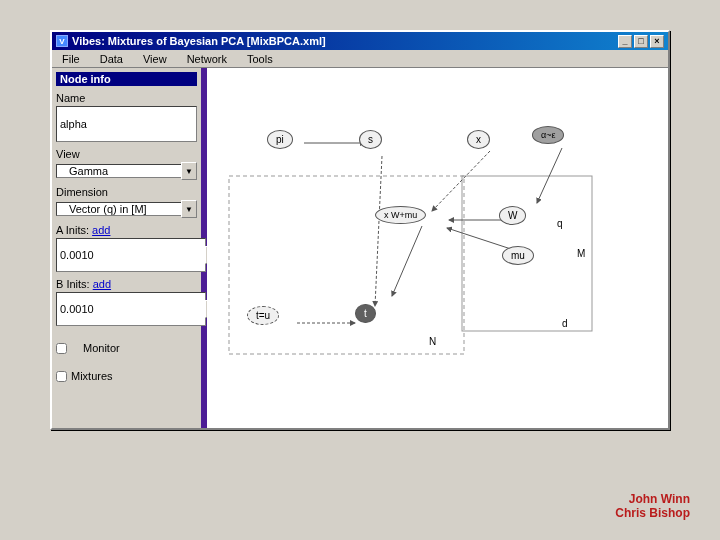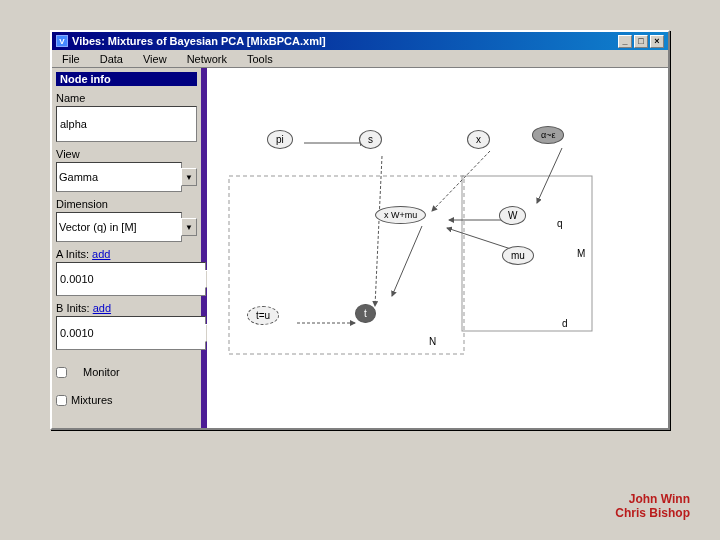--- a/index.html
+++ b/index.html
@@ -150,28 +150,28 @@
     }
 
     .select-wrapper {
       display: flex;
       align-items: center;
       width: 100%;
     }
 
     .select-input {
       flex: 1;
-      height: 30px;
+      height: 14px;
       background: white;
       border: 1px solid #808080;
       border-top-color: #404040;
       border-left-color: #404040;
       font-size: 11px;
       font-family: inherit;
-      padding: 0 2px;
+      padding: 0 12px;
       appearance: none;
     }
 
     .select-arrow {
       width: 16px;
       height: 18px;
       background: #d4d0c8;
       border: 1px solid #ffffff;
       border-right-color: #808080;
       border-bottom-color: #808080;

